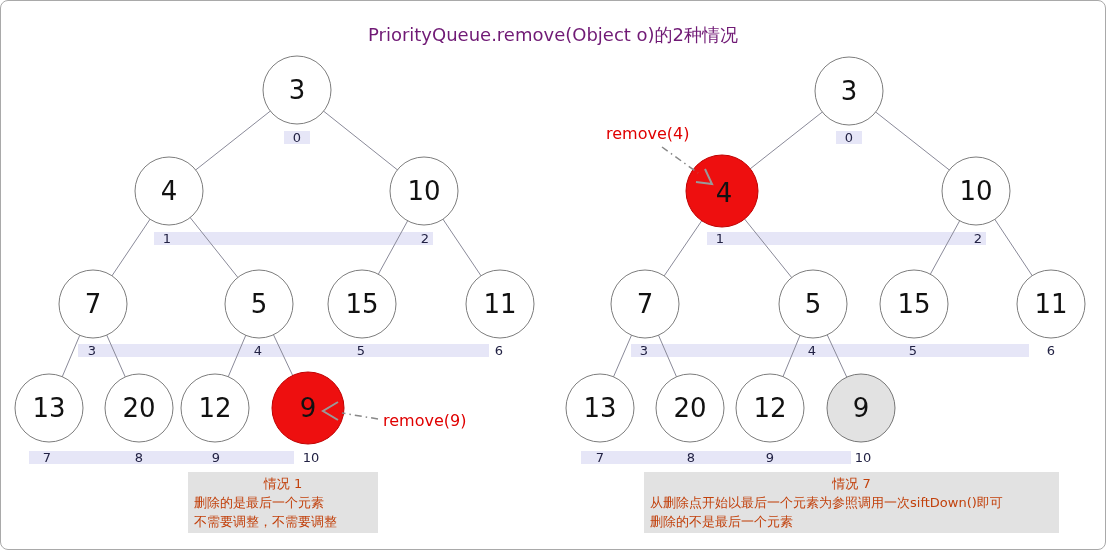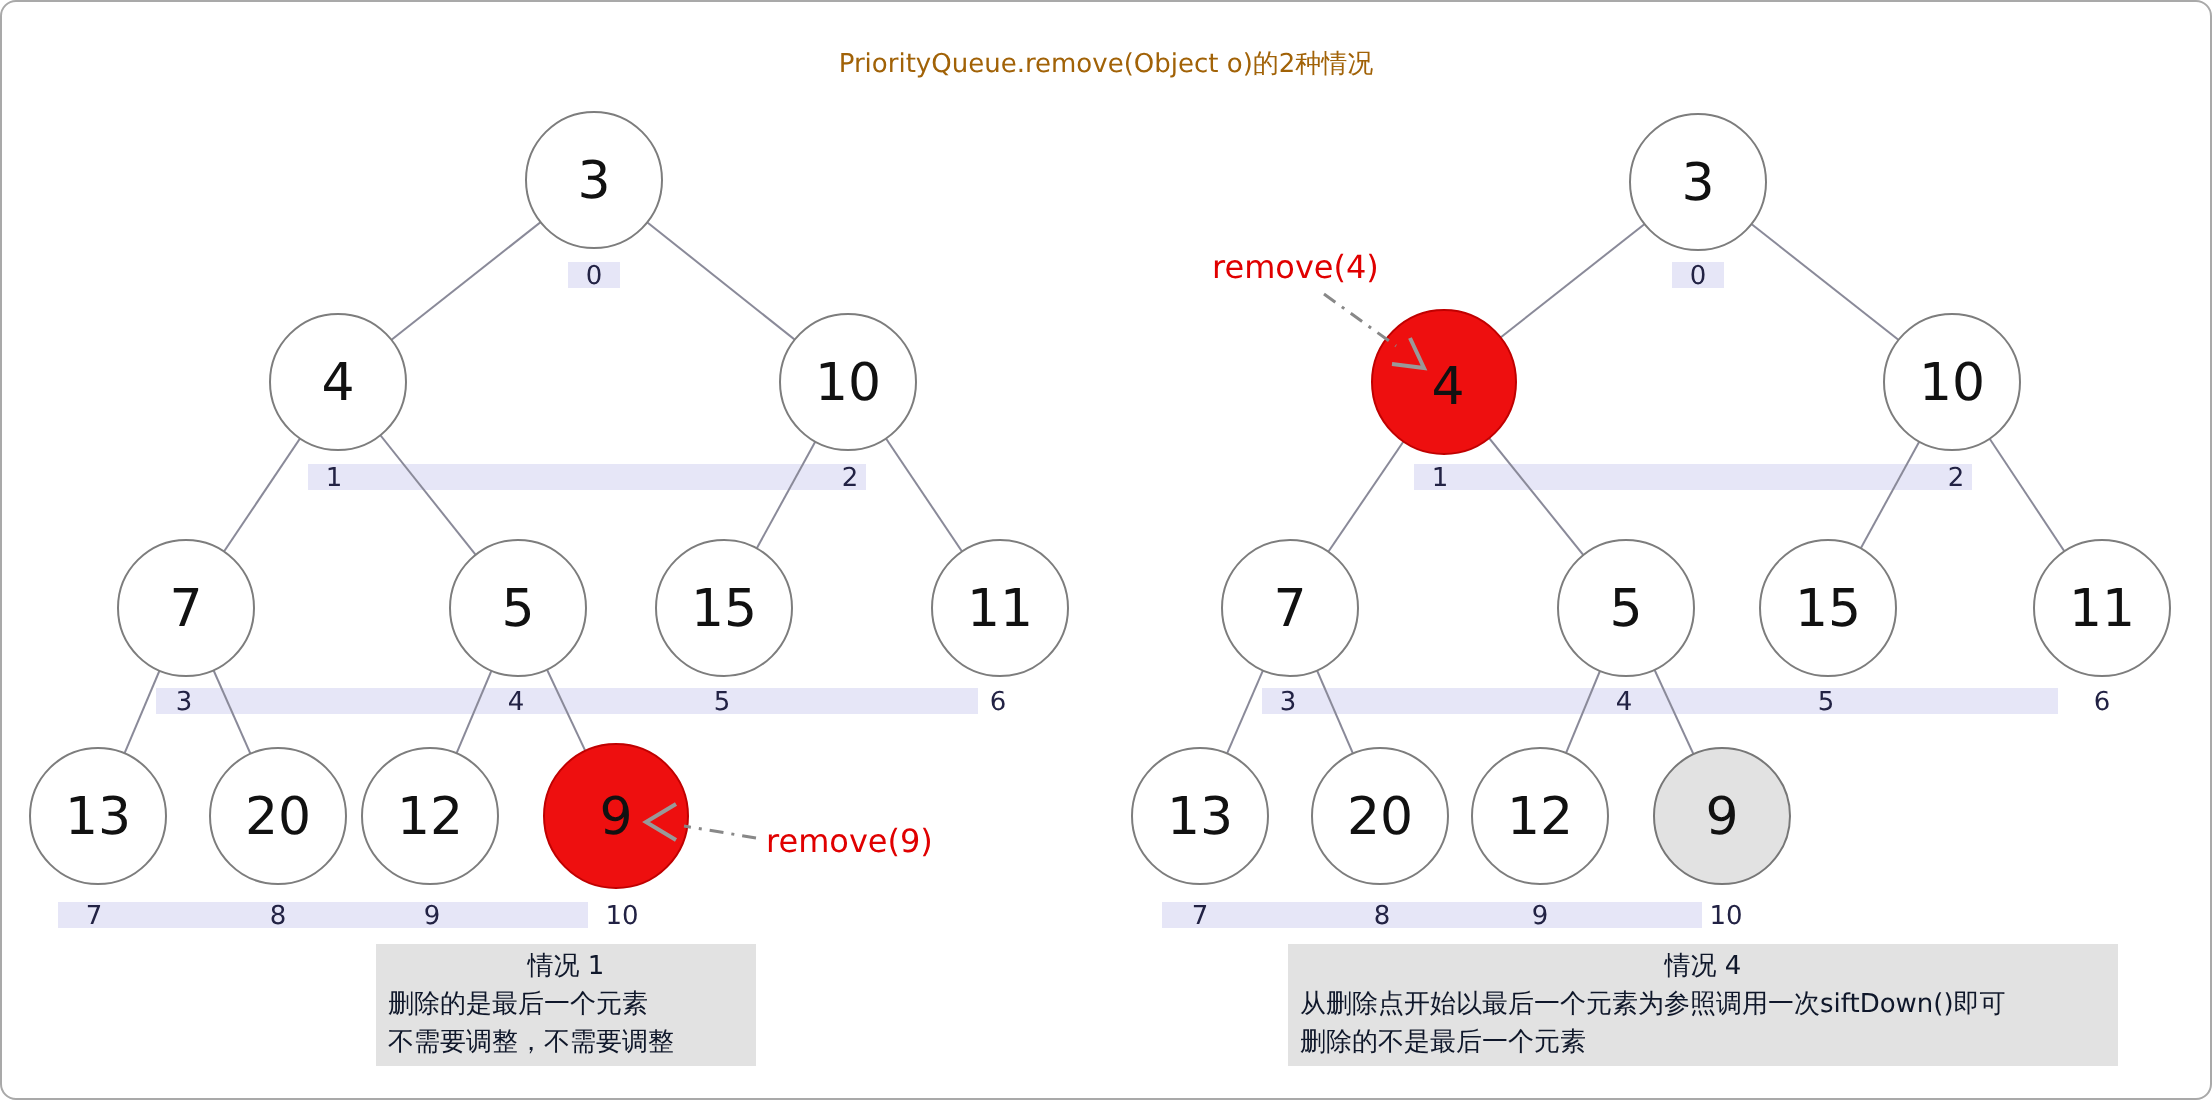--- a/index.html
+++ b/index.html
@@ -7,36 +7,36 @@
     position:relative;
     width:1104px;height:548px;
     border:1px solid #a9a9a9;
     border-radius:8px;
     background:#ffffff;
     font-family:"DejaVu Sans",sans-serif;
     overflow:hidden;
   }
   .title{
     position:absolute;top:22px;left:0;width:100%;
-    text-align:center;font-size:13px;color:#a16207;
+    text-align:center;font-size:18px;color:#701a75;
   }
   svg.diagram{position:absolute;left:0;top:0;}
   .edge{stroke:#8a8a99;stroke-width:1;}
   .band{fill:#e6e6f7;}
   .node{fill:#ffffff;stroke:#7d7d7d;stroke-width:1;}
   .node.red{fill:#ee0f0f;stroke:#c00000;}
   .node.gray{fill:#e2e2e2;stroke:#777777;}
   .nodeval{font-size:26px;fill:#111;text-anchor:middle;}
   .idx{font-size:13px;fill:#222244;text-anchor:middle;}
   .removelabel{font-size:16px;fill:#e00000;}
   .dashdot{stroke:#888888;stroke-width:1.5;fill:none;stroke-dasharray:7 4 1.5 4;}
   .chevron{stroke:#999999;stroke-width:2;fill:none;}
   .caption{
     position:absolute;top:471px;height:61px;
-    background:#e2e2e2;color:#0f172a;
+    background:#e2e2e2;color:#c2410c;
     font-size:13px;line-height:19px;
     padding:2px 6px;box-sizing:border-box;
   }
   .caption .head{text-align:center;}
   .cap-left{left:187px;width:190px;}
   .cap-right{left:643px;width:415px;}
 </style>
 </head>
 <body>
 
@@ -164,17 +164,17 @@
     </g>
   </svg>
 
   <div class="caption cap-left">
     <div class="head">情况 1</div>
     <div>删除的是最后一个元素</div>
     <div>不需要调整，不需要调整</div>
   </div>
 
   <div class="caption cap-right">
-    <div class="head">情况 4</div>
+    <div class="head">情况 7</div>
     <div>从删除点开始以最后一个元素为参照调用一次siftDown()即可</div>
     <div>删除的不是最后一个元素</div>
   </div>
 </div>
 
 </body></html>

